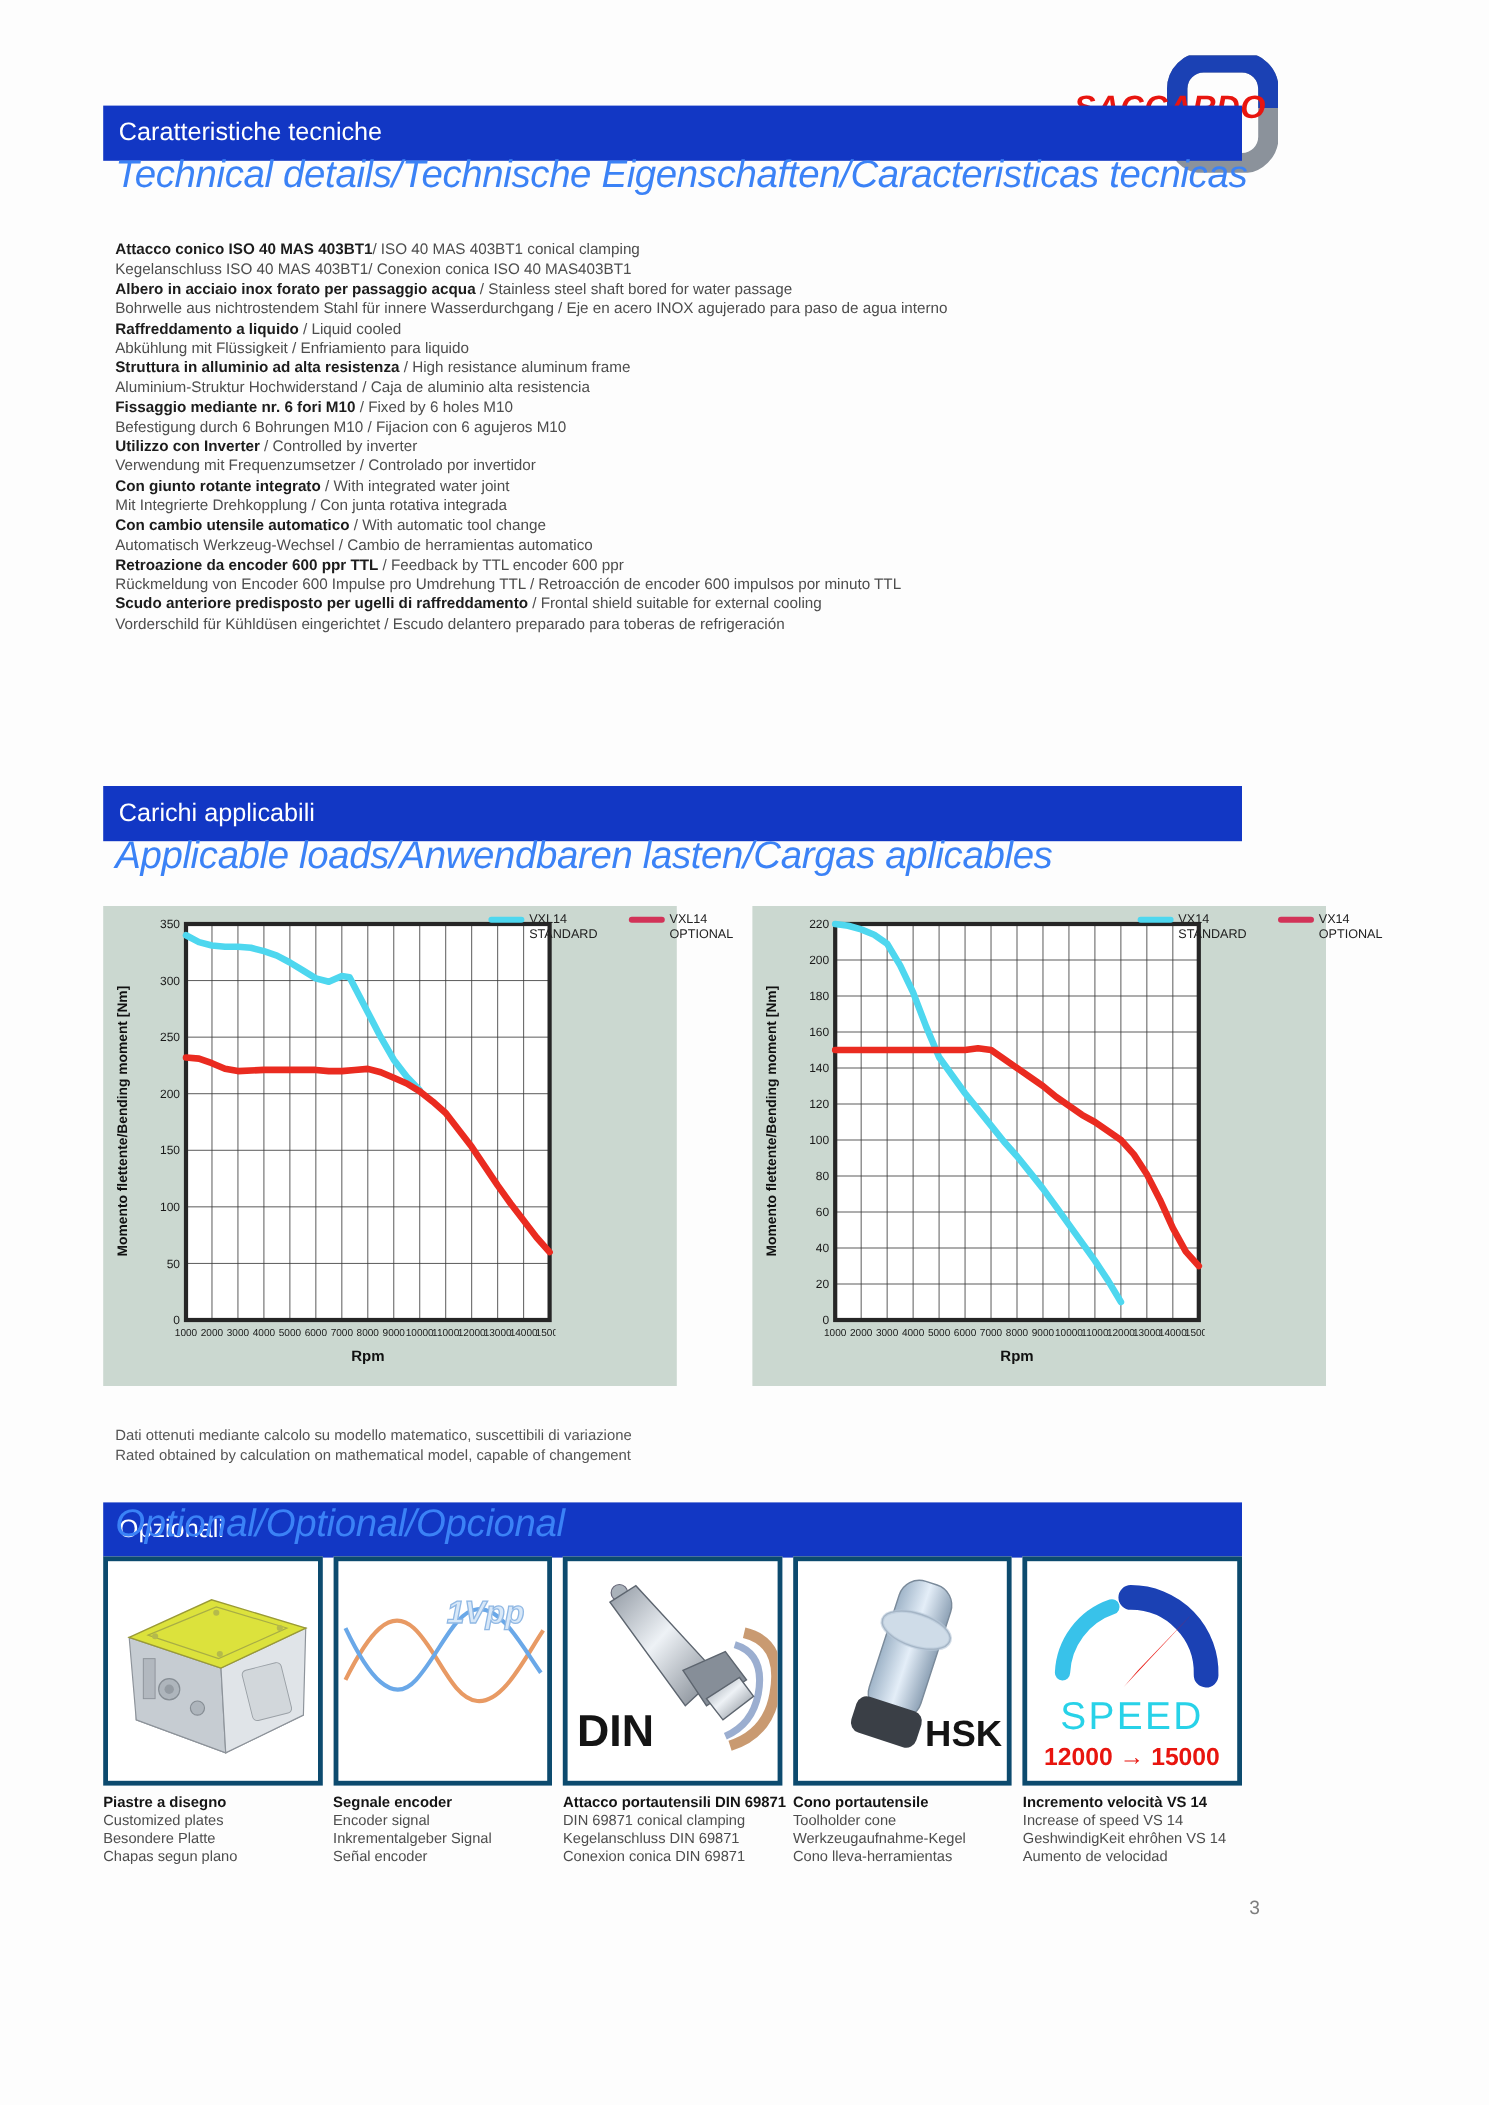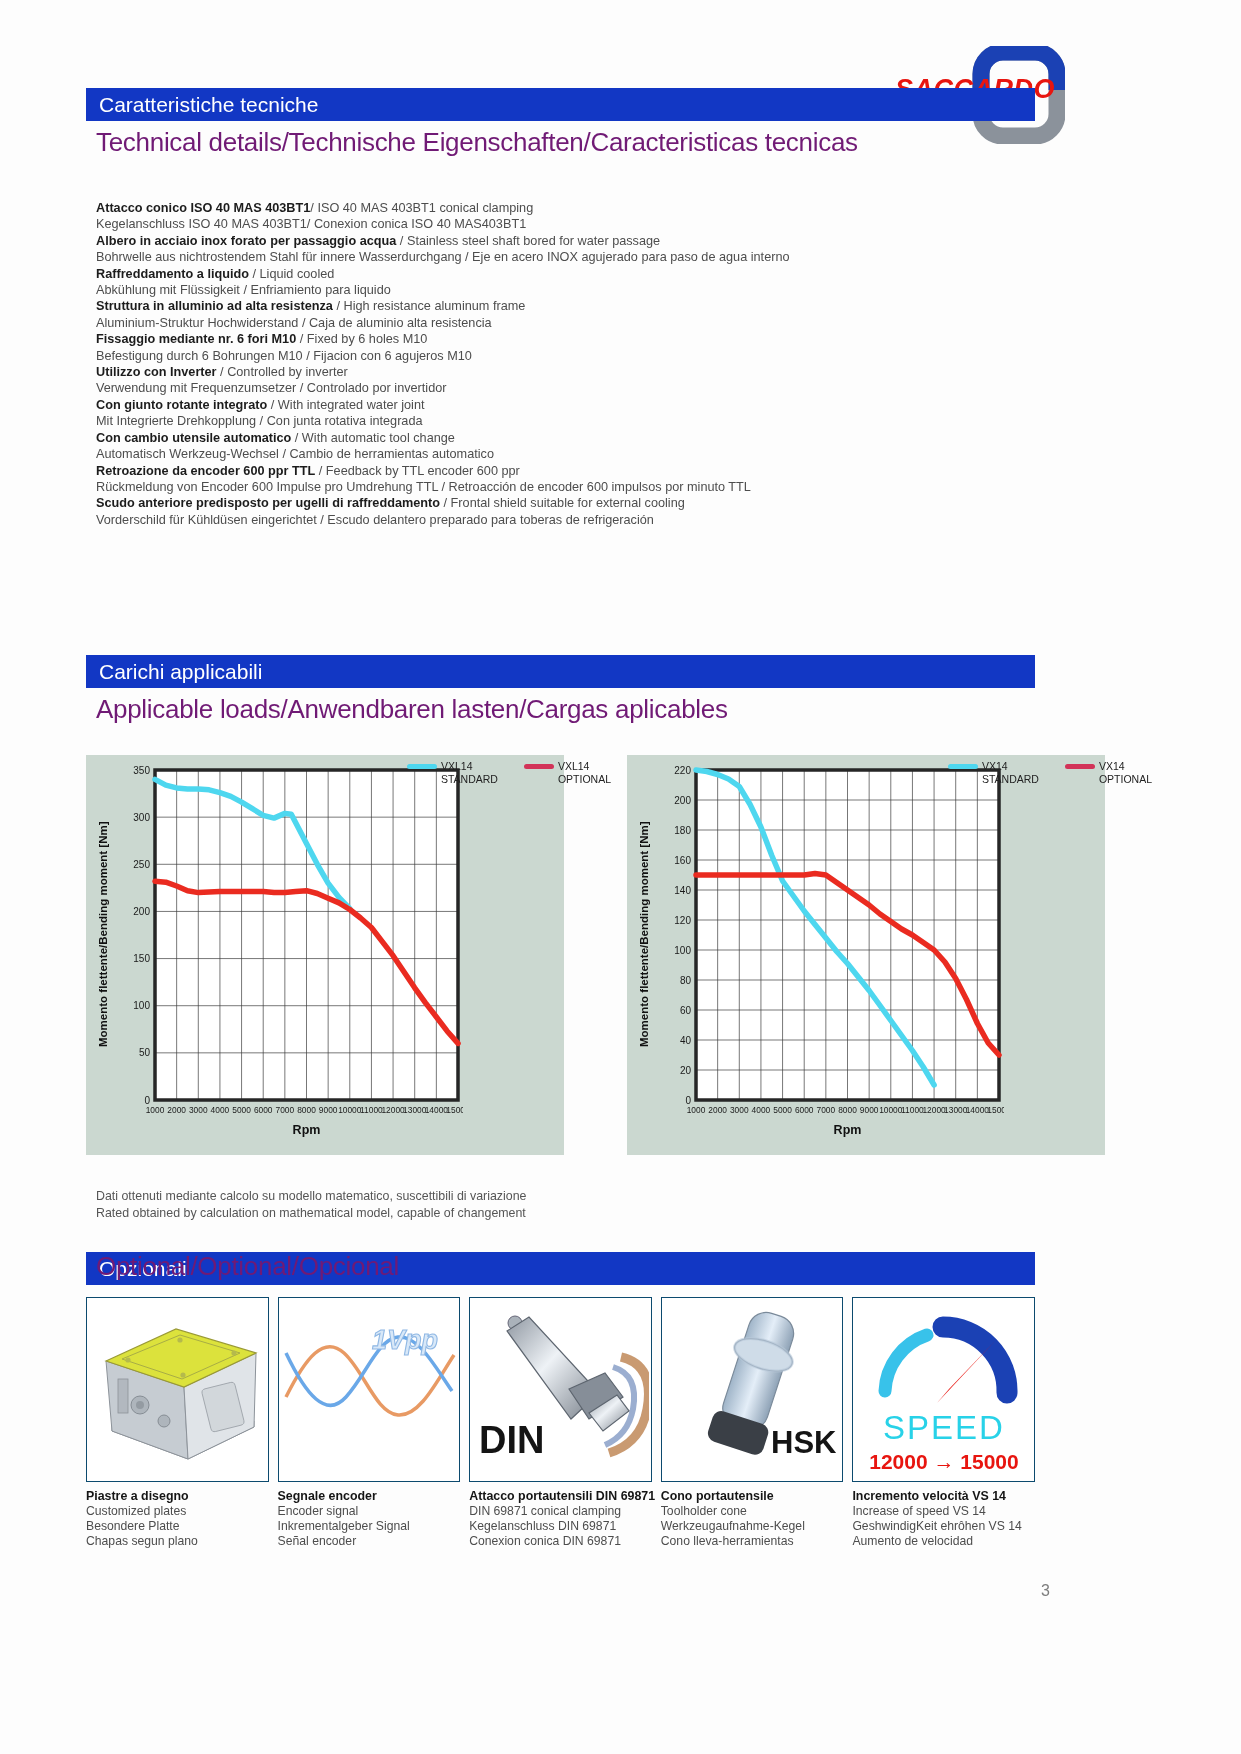--- a/index.html
+++ b/index.html
@@ -1,39 +1,39 @@
 <!DOCTYPE html>
 <html><head>
 <meta charset="utf-8">
 <style>
   html,body{margin:0;padding:0;background:#e9e9e9;}
   .page{position:relative;width:1241px;height:1754px;background:#fdfdfd;margin:0 auto;
         font-family:"Liberation Sans",sans-serif;overflow:hidden;}
-  .bluebar{position:absolute;left:86px;width:949px;height:33px;background:#1237c4;
+  .bluebar{position:absolute;left:86px;width:949px;height:46px;background:#1237c4;
            color:#fff;font-size:21px;display:flex;align-items:center;padding-left:13px;box-sizing:border-box;}
-  .subtitle{position:absolute;left:96px;color:#701a75;font-size:26px;letter-spacing:-0.3px;}
+  .subtitle{position:absolute;left:96px;color:#3b82f6;font-size:32px;letter-spacing:-0.3px;font-style:italic;}
   .tech-list{position:absolute;left:96px;top:200px;width:960px;}
   .tech-line{font-size:12.7px;line-height:16.4px;color:#4d4d4d;white-space:nowrap;}
   .tech-line .b{font-weight:bold;color:#1c1c1c;}
   .panel{position:absolute;top:755px;width:478px;height:400px;background:#cbd8d0;
          display:flex;align-items:stretch;padding:5px;box-sizing:border-box;}
   .panel-left{left:86px;}
   .panel-right{left:627px;}
   .ylabel{width:24px;display:flex;align-items:center;justify-content:center;
           writing-mode:vertical-rl;transform:rotate(180deg);font-weight:bold;
           font-size:11.5px;color:#111;padding-top:42px;box-sizing:border-box;white-space:nowrap;}
   .legend{width:92px;display:flex;flex-direction:row;justify-content:center;gap:26px;
           padding-bottom:40px;box-sizing:border-box;}
   .legend-item{display:flex;align-items:flex-start;gap:4px;}
   .swatch{display:inline-block;width:30px;height:5px;border-radius:3px;margin-top:4px;flex:none;}
   .legend-label{font-size:10.5px;color:#222;line-height:13px;}
   .footnote{position:absolute;left:96px;top:1172px;font-size:12.4px;color:#555;line-height:17px;margin-top:16px;}
   .optrow{position:absolute;left:86px;top:1297px;width:949px;display:flex;gap:9px;}
   .opt-item{flex:1;min-width:0;}
-  .opt-box{height:183px;border:1px solid #0c4a6e;background:#fff;display:flex;
+  .opt-box{height:183px;border:4px solid #0c4a6e;background:#fff;display:flex;
            align-items:center;justify-content:center;overflow:hidden;}
   .opt-box svg{display:block;}
   .caption{margin-top:7px;}
   .caption .t{font-size:12.4px;font-weight:bold;color:#151515;line-height:15px;white-space:nowrap;}
   .caption .l{font-size:12.2px;color:#4d4d4d;line-height:15px;white-space:nowrap;}
   .pageno{position:absolute;left:1010px;top:1582px;width:40px;text-align:right;
           font-size:16px;color:#7d7d7d;}
   .logo{position:absolute;left:893px;top:46px;width:172px;height:98px;}
   svg text{font-family:"Liberation Sans",sans-serif;}
 </style>

